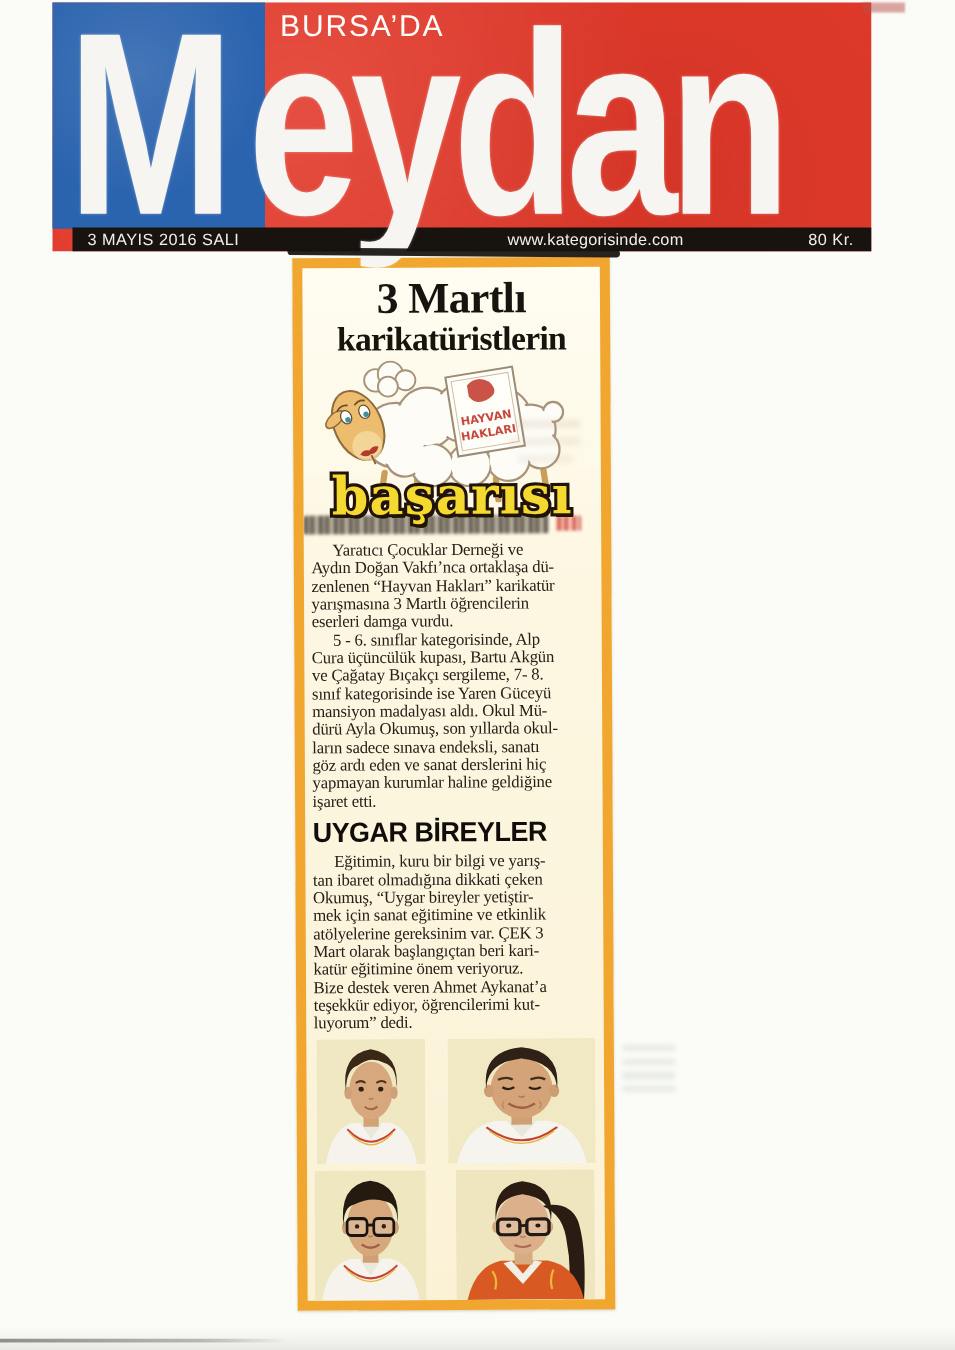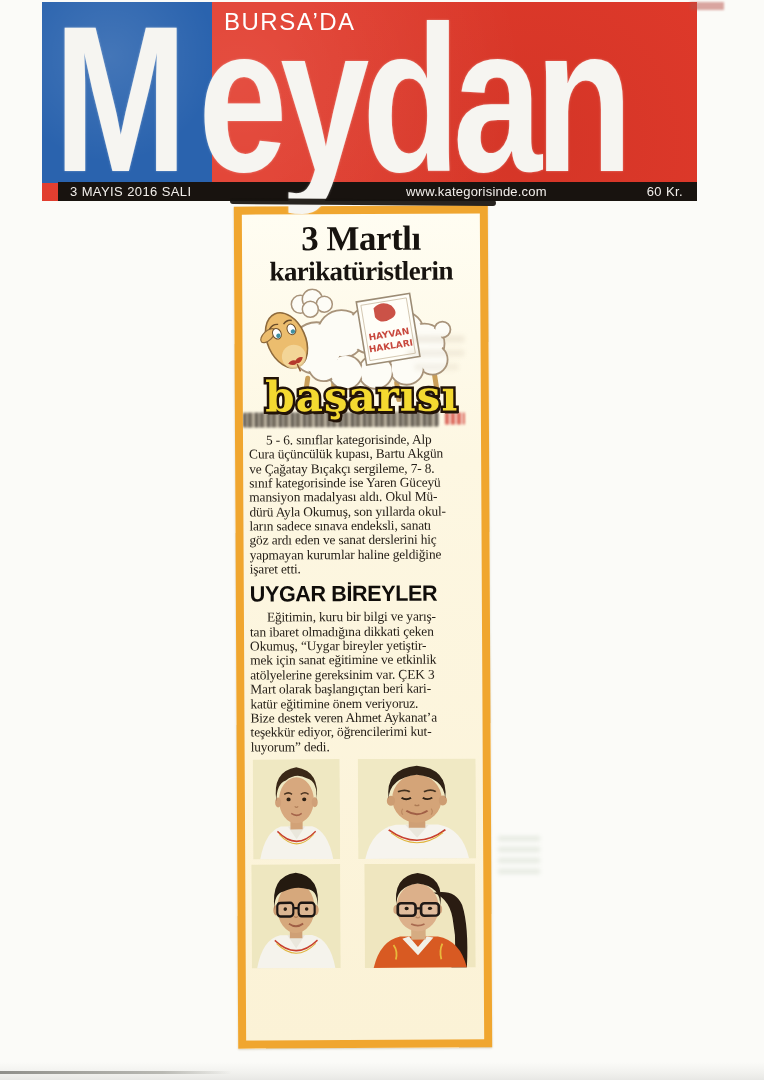--- a/index.html
+++ b/index.html
@@ -98,21 +98,21 @@
 
 <div class="page">
 
   <header class="masthead">
     <div class="blue-box"></div>
     <div class="kicker">BURSA’DA</div>
     <h1 class="title"><span class="ti">M</span><span class="tr">eydan</span></h1>
     <div class="infobar">
       <span class="date">3 MAYIS 2016 SALI</span>
       <span class="site">www.kategorisinde.com</span>
-      <span class="price">60 Kr.</span>
+      <span class="price">80 Kr.</span>
     </div>
   </header>
 
   <div class="ink-line"></div>
 
   <article class="clip">
     <div class="hl1">3 Martlı</div>
     <div class="hl2">karikatüristlerin</div>
 
     <div class="sheep-wrap">
@@ -185,20 +185,27 @@
       <div class="ghost g3"></div>
     </div>
 
     <div class="hl3">başarısı</div>
 
     <div class="smudge">
       <span class="stamp"></span>
     </div>
 
     <div class="bodytext">
+      <div class="para">
+          <div class="tline indent">Yaratıcı Çocuklar Derneği ve</div>
+          <div class="tline">Aydın Doğan Vakfı’nca ortaklaşa dü-</div>
+          <div class="tline">zenlenen “Hayvan Hakları” karikatür</div>
+          <div class="tline">yarışmasına 3 Martlı öğrencilerin</div>
+          <div class="tline">eserleri damga vurdu.</div>
+        </div>
       <div class="para">
           <div class="tline indent">5 - 6. sınıflar kategorisinde, Alp</div>
           <div class="tline">Cura üçüncülük kupası, Bartu Akgün</div>
           <div class="tline">ve Çağatay Bıçakçı sergileme, 7- 8.</div>
           <div class="tline">sınıf kategorisinde ise Yaren Güceyü</div>
           <div class="tline">mansiyon madalyası aldı. Okul Mü-</div>
           <div class="tline">dürü Ayla Okumuş, son yıllarda okul-</div>
           <div class="tline">ların sadece sınava endeksli, sanatı</div>
           <div class="tline">göz ardı eden ve sanat derslerini hiç</div>
           <div class="tline">yapmayan kurumlar haline geldiğine</div>

